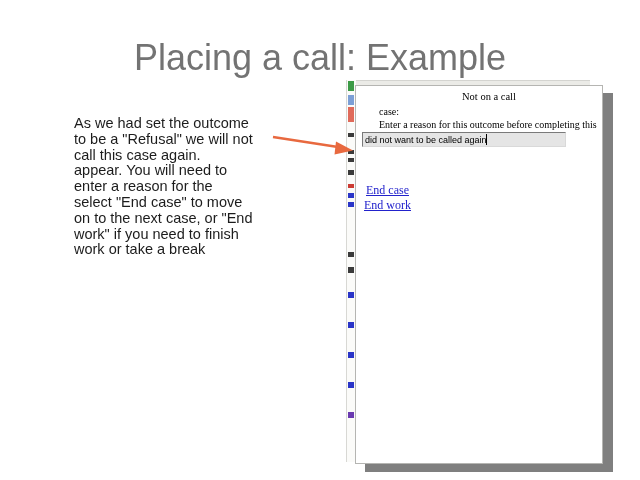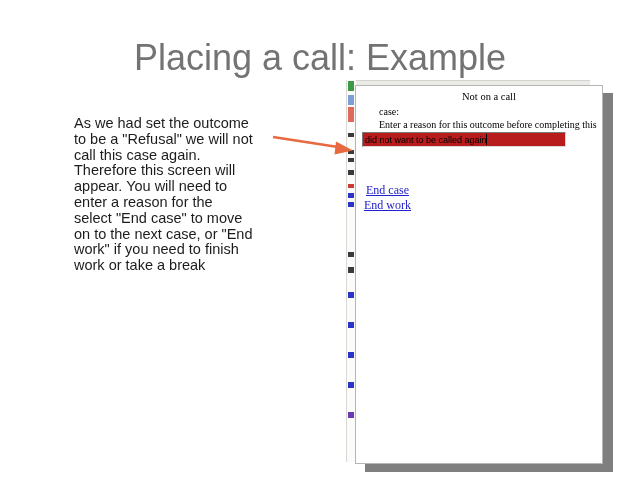--- a/index.html
+++ b/index.html
@@ -92,21 +92,21 @@
     line-height: 13px;
   }
   .reason-input {
     position: absolute;
     left: 6px; top: 46px;
     width: 204px; height: 15px;
     box-sizing: border-box;
     border: 1px solid #7a7a7a;
     border-right-color: #d9d9d9;
     border-bottom-color: #d9d9d9;
-    background: #b91c1c;
+    background: #e5e5e5;
     font-family: "Liberation Sans", sans-serif;
     font-size: 9px;
     color: #000000;
     padding: 0 2px;
     outline: none;
   }
   .text-cursor {
     position: absolute;
     left: 130px; top: 48px;
     width: 1px; height: 11px;
@@ -128,21 +128,20 @@
 <body>
 
 <div class="slide">
 
   <div class="slide-title">Placing a call: Example</div>
 
   <div class="annotation-text">
     <div>As we had set the outcome</div>
     <div>to be a "Refusal" we will not</div>
     <div>call this case again.</div>
-    <div>Therefore this screen will</div>
     <div>appear. You will need to</div>
     <div>enter a reason for the</div>
     <div>select "End case" to move</div>
     <div>on to the next case, or "End</div>
     <div>work" if you need to finish</div>
     <div>work or take a break</div>
   </div>
 
   <div class="underlay-top-strip"></div>
   <div class="underlay-strip">

